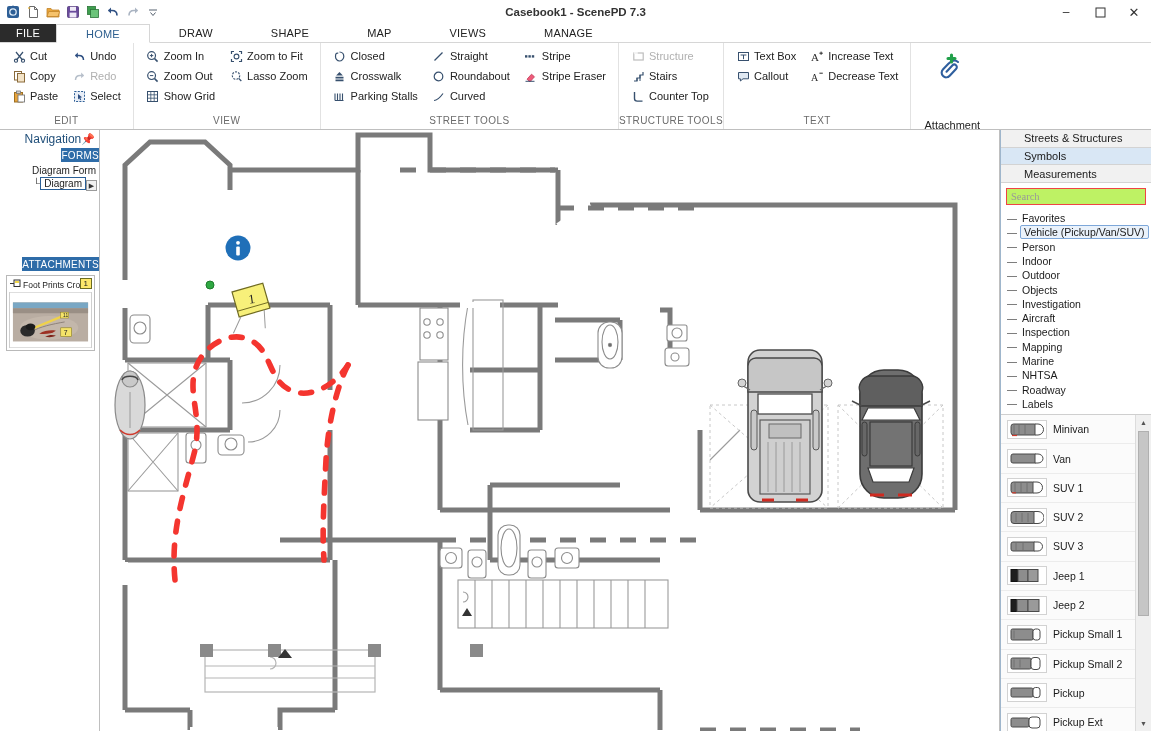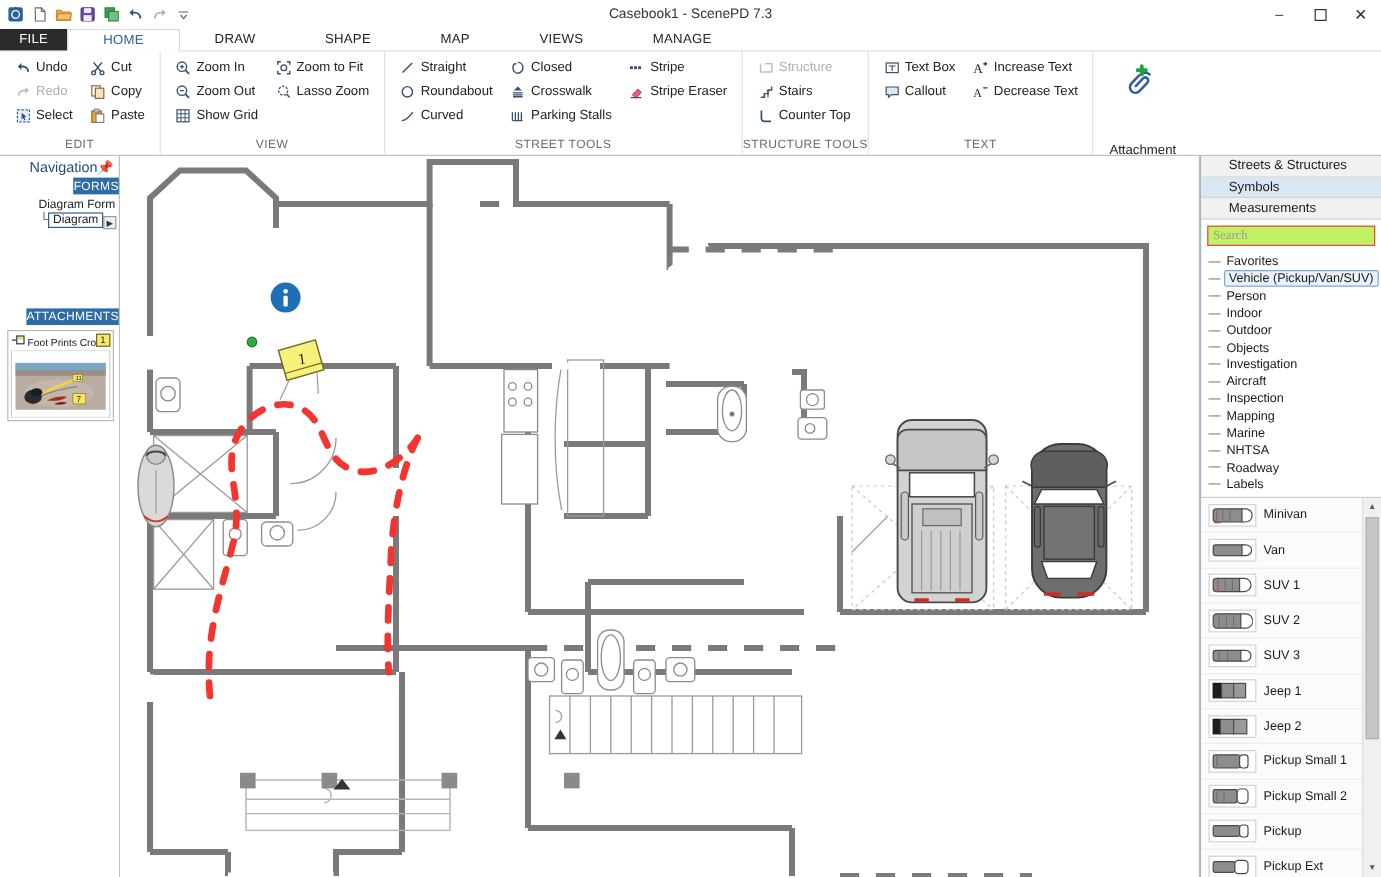--- a/index.html
+++ b/index.html
@@ -9,21 +9,21 @@
     font-family:"Liberation Sans", sans-serif;
     font-size:11px; color:#1a1a1a; background:#ffffff;
   }
   .app { width:1151px; height:731px; display:flex; flex-direction:column; position:relative; }
 
   
   .titlebar { height:24px; background:#ffffff; display:flex; align-items:center; position:relative; flex:0 0 24px; }
   .qat { display:flex; align-items:center; gap:5px; padding-left:5px; }
   .qat-ico { width:15px; height:15px; display:flex; align-items:center; justify-content:center; }
   .qat-ico svg { display:block; }
-  .title-text { position:absolute; left:0; right:0; text-align:center; font-size:11.5px; color:#333; pointer-events:none; }
+  .title-text { position:absolute; left:0; right:0; text-align:center; font-size:11.5px; color:#333; pointer-events:none;font-weight:bold; }
   .wincontrols { position:absolute; right:0; top:0; height:24px; display:flex; }
   .wc { width:34px; height:24px; display:flex; align-items:center; justify-content:center; color:#333; font-size:12px; }
   .wc:last-child { font-size:13px; }
 
   
   .tabbar { height:19px; background:#ffffff; display:flex; align-items:stretch; flex:0 0 19px; border-bottom:1px solid #d6d6d6; }
   .tab { padding:0 29px; display:flex; align-items:center; font-size:11px; color:#222; letter-spacing:.2px; }
   .tab.file { background:#2b2b2b; color:#fff; padding:0 16px; }
   .tab.active { color:#2e5f8f; border:1px solid #d6d6d6; border-bottom:1px solid #ffffff; margin-bottom:-1px; background:#fff; }
 
@@ -166,49 +166,20 @@
   </div>
 
   <div class="ribbon">
 
     <div class="rgroup">
       <div class="rgroup-body">
         <div class="rcol">
           <div class="ritem">
             <span class="ic">
                 <svg width="13" height="13" viewBox="0 0 13 13">
-                  <path d="M10.5 10c0-2.8-1.9-4.6-4.6-4.6H2.5" fill="none" stroke="#2e4f82" stroke-width="1.5"></path>
-                  <path d="M4.8 2.5L2 5.4l2.8 2.9z" fill="#2e4f82"></path>
-                </svg>
-              </span>
-            <span>Undo</span>
-          </div>
-          <div class="ritem disabled">
-            <span class="ic">
-                <svg width="13" height="13" viewBox="0 0 13 13">
-                  <path d="M2.5 10c0-2.8 1.9-4.6 4.6-4.6h3.4" fill="none" stroke="#b6bfca" stroke-width="1.5"></path>
-                  <path d="M8.2 2.5L11 5.4 8.2 8.3z" fill="#b6bfca"></path>
-                </svg>
-              </span>
-            <span>Redo</span>
-          </div>
-          <div class="ritem">
-            <span class="ic">
-                <svg width="13" height="13" viewBox="0 0 13 13">
-                  <rect x="1.5" y="1.5" width="10" height="10" fill="#e8eef7" stroke="#2e5f96" stroke-width="1" stroke-dasharray="2 1.3"></rect>
-                  <path d="M5 4l4 3.3-1.7.4.9 2-1 .5-1-2L5 9.6z" fill="#2e4f82"></path>
-                </svg>
-              </span>
-            <span>Select</span>
-          </div>
-        </div>
-        <div class="rcol">
-          <div class="ritem">
-            <span class="ic">
-                <svg width="13" height="13" viewBox="0 0 13 13">
                   <path d="M3 2l6.5 8M10 2L3.5 10" stroke="#37506e" stroke-width="1.2" fill="none"></path>
                   <circle cx="3" cy="10.7" r="1.6" fill="none" stroke="#37506e" stroke-width="1.1"></circle>
                   <circle cx="10" cy="10.7" r="1.6" fill="none" stroke="#37506e" stroke-width="1.1"></circle>
                 </svg>
               </span>
             <span>Cut</span>
           </div>
           <div class="ritem">
             <span class="ic">
                 <svg width="13" height="13" viewBox="0 0 13 13">
@@ -222,20 +193,49 @@
             <span class="ic">
                 <svg width="13" height="13" viewBox="0 0 13 13">
                   <rect x="1.5" y="2.5" width="8" height="9.5" fill="#e8a43c" stroke="#9c6f22" stroke-width="1"></rect>
                   <rect x="3.5" y="1" width="4" height="2.4" fill="#cfcfcf" stroke="#777" stroke-width=".8"></rect>
                   <rect x="5" y="5" width="6.5" height="7" fill="#fff" stroke="#777" stroke-width=".9"></rect>
                 </svg>
               </span>
             <span>Paste</span>
           </div>
         </div>
+        <div class="rcol">
+          <div class="ritem">
+            <span class="ic">
+                <svg width="13" height="13" viewBox="0 0 13 13">
+                  <path d="M10.5 10c0-2.8-1.9-4.6-4.6-4.6H2.5" fill="none" stroke="#2e4f82" stroke-width="1.5"></path>
+                  <path d="M4.8 2.5L2 5.4l2.8 2.9z" fill="#2e4f82"></path>
+                </svg>
+              </span>
+            <span>Undo</span>
+          </div>
+          <div class="ritem disabled">
+            <span class="ic">
+                <svg width="13" height="13" viewBox="0 0 13 13">
+                  <path d="M2.5 10c0-2.8 1.9-4.6 4.6-4.6h3.4" fill="none" stroke="#b6bfca" stroke-width="1.5"></path>
+                  <path d="M8.2 2.5L11 5.4 8.2 8.3z" fill="#b6bfca"></path>
+                </svg>
+              </span>
+            <span>Redo</span>
+          </div>
+          <div class="ritem">
+            <span class="ic">
+                <svg width="13" height="13" viewBox="0 0 13 13">
+                  <rect x="1.5" y="1.5" width="10" height="10" fill="#e8eef7" stroke="#2e5f96" stroke-width="1" stroke-dasharray="2 1.3"></rect>
+                  <path d="M5 4l4 3.3-1.7.4.9 2-1 .5-1-2L5 9.6z" fill="#2e4f82"></path>
+                </svg>
+              </span>
+            <span>Select</span>
+          </div>
+        </div>
       </div>
       <div class="rgroup-label">EDIT</div>
     </div>
 
     <div class="rgroup">
       <div class="rgroup-body">
         <div class="rcol">
           <div class="ritem">
             <span class="ic">
                 <svg width="13" height="13" viewBox="0 0 13 13">
@@ -289,46 +289,20 @@
       </div>
       <div class="rgroup-label">VIEW</div>
     </div>
 
     <div class="rgroup">
       <div class="rgroup-body">
         <div class="rcol">
           <div class="ritem">
             <span class="ic">
                 <svg width="13" height="13" viewBox="0 0 13 13">
-                  <path d="M2.5 10.5L10.5 2.5" stroke="#37506e" stroke-width="1.2"></path>
-                </svg>
-              </span>
-            <span>Straight</span>
-          </div>
-          <div class="ritem">
-            <span class="ic">
-                <svg width="13" height="13" viewBox="0 0 13 13">
-                  <circle cx="6.5" cy="6.5" r="4.3" fill="none" stroke="#37506e" stroke-width="1.2"></circle>
-                </svg>
-              </span>
-            <span>Roundabout</span>
-          </div>
-          <div class="ritem">
-            <span class="ic">
-                <svg width="13" height="13" viewBox="0 0 13 13">
-                  <path d="M2 10.5C4.5 10.5 7 9 11 3.5" fill="none" stroke="#37506e" stroke-width="1.2"></path>
-                </svg>
-              </span>
-            <span>Curved</span>
-          </div>
-        </div>
-        <div class="rcol">
-          <div class="ritem">
-            <span class="ic">
-                <svg width="13" height="13" viewBox="0 0 13 13">
                   <path d="M6.5 2c3 0 4.3 2.3 4.3 4.5S8.8 11 6.5 11 2.5 9 2.5 6.5 3.3 2.6 5.3 3.3" fill="none" stroke="#37506e" stroke-width="1.2"></path>
                 </svg>
               </span>
             <span>Closed</span>
           </div>
           <div class="ritem">
             <span class="ic">
                 <svg width="13" height="13" viewBox="0 0 13 13">
                   <path d="M6.5 2l3.4 3.4H3.1z" fill="#37506e"></path>
                   <path d="M2.5 7.4h8M2.5 9h8M2.5 10.6h8" stroke="#37506e" stroke-width="1.1"></path>
@@ -336,20 +310,46 @@
               </span>
             <span>Crosswalk</span>
           </div>
           <div class="ritem">
             <span class="ic">
                 <svg width="13" height="13" viewBox="0 0 13 13">
                   <path d="M2 3.5v7M4.5 3.5v7M7 3.5v7M9.5 3.5v7M2 10.5h8.5" stroke="#37506e" stroke-width="1.1" fill="none"></path>
                 </svg>
               </span>
             <span>Parking Stalls</span>
+          </div>
+        </div>
+        <div class="rcol">
+          <div class="ritem">
+            <span class="ic">
+                <svg width="13" height="13" viewBox="0 0 13 13">
+                  <path d="M2.5 10.5L10.5 2.5" stroke="#37506e" stroke-width="1.2"></path>
+                </svg>
+              </span>
+            <span>Straight</span>
+          </div>
+          <div class="ritem">
+            <span class="ic">
+                <svg width="13" height="13" viewBox="0 0 13 13">
+                  <circle cx="6.5" cy="6.5" r="4.3" fill="none" stroke="#37506e" stroke-width="1.2"></circle>
+                </svg>
+              </span>
+            <span>Roundabout</span>
+          </div>
+          <div class="ritem">
+            <span class="ic">
+                <svg width="13" height="13" viewBox="0 0 13 13">
+                  <path d="M2 10.5C4.5 10.5 7 9 11 3.5" fill="none" stroke="#37506e" stroke-width="1.2"></path>
+                </svg>
+              </span>
+            <span>Curved</span>
           </div>
         </div>
         <div class="rcol">
           <div class="ritem">
             <span class="ic">
                 <svg width="13" height="13" viewBox="0 0 13 13">
                   <rect x="1" y="5.2" width="2.4" height="2.4" fill="#37506e"></rect>
                   <rect x="4.4" y="5.2" width="2.4" height="2.4" fill="#37506e"></rect>
                   <rect x="7.8" y="5.2" width="2.4" height="2.4" fill="#37506e"></rect>
                 </svg>

